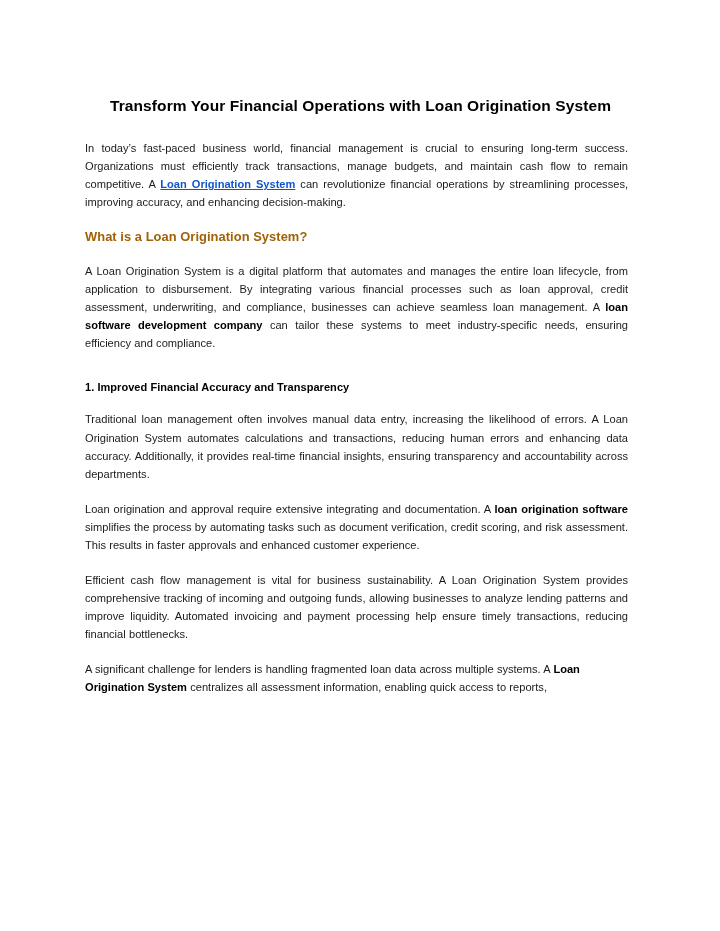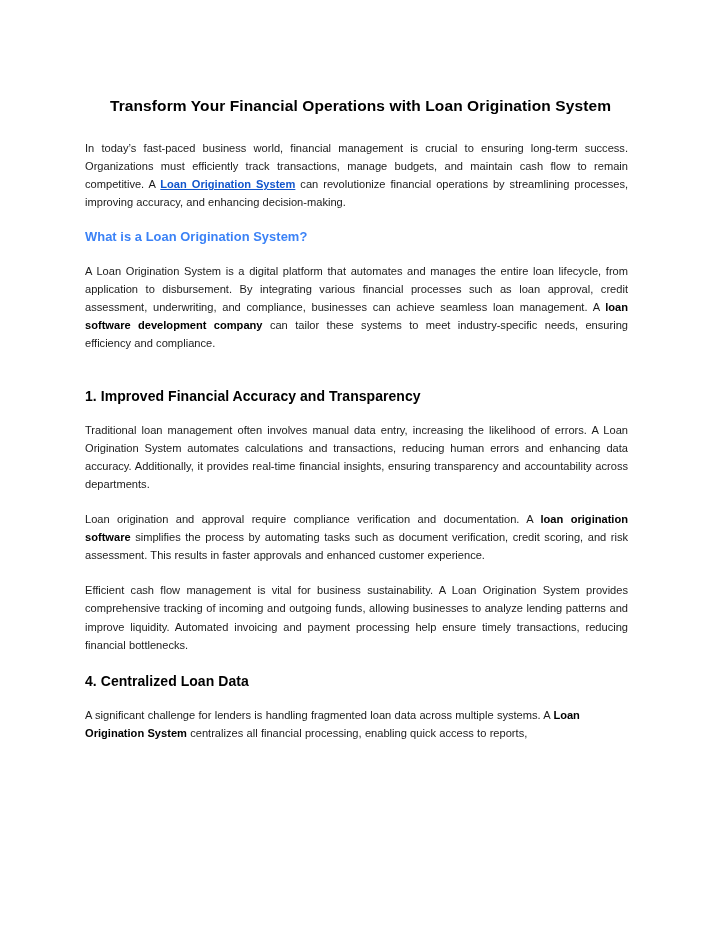--- a/index.html
+++ b/index.html
@@ -49,28 +49,28 @@
   }
   p.body-text.last-para {
     text-align: left;
     margin-bottom: 0;
   }
   h2.section-heading {
     font-size: 12.9px;
     font-weight: bold;
     line-height: 1.45;
     margin: 0 0 15px 0;
-    color: #3b82f6;
+    color: #a16207;
     letter-spacing: 0.05px;
   }
   h3.sub-heading {
-    font-size: 14px;
+    font-size: 11px;
     font-weight: bold;
     line-height: 1.45;
-    margin: 11px 0 15px 0;
+    margin: 5px 0 15px 0;
     color: #000000;
     letter-spacing: 0.05px;
   }
   .spacer-before-heading {
     height: 5px;
   }
   a.inline-link {
     color: #1155cc;
     font-weight: bold;
     text-decoration: underline;
@@ -93,21 +93,20 @@
     <h2 class="section-heading">What is a Loan Origination System?</h2>
 
     <p class="body-text"><span>A Loan Origination System is a digital platform that automates and manages the entire loan lifecycle, from application to disbursement. By integrating various financial processes such as loan approval, credit assessment, underwriting, and compliance, businesses can achieve seamless loan management. A </span><strong class="inline-bold">loan software development company</strong><span> can tailor these systems to meet industry-specific needs, ensuring efficiency and compliance.</span></p>
 
     <div class="spacer-before-heading"></div>
 
 
     <h3 class="sub-heading">1. Improved Financial Accuracy and Transparency</h3>
     <p class="body-text"><span>Traditional loan management often involves manual data entry, increasing the likelihood of errors. A Loan Origination System automates calculations and transactions, reducing human errors and enhancing data accuracy. Additionally, it provides real-time financial insights, ensuring transparency and accountability across departments.</span><strong class="inline-bold"></strong><span></span></p>
 
-    <p class="body-text"><span>Loan origination and approval require compliance verification and documentation. A </span><strong class="inline-bold">loan origination software</strong><span> simplifies the process by automating tasks such as document verification, credit scoring, and risk assessment. This results in faster approvals and enhanced customer experience.</span></p>
+    <p class="body-text"><span>Loan origination and approval require extensive integrating and documentation. A </span><strong class="inline-bold">loan origination software</strong><span> simplifies the process by automating tasks such as document verification, credit scoring, and risk assessment. This results in faster approvals and enhanced customer experience.</span></p>
 
     <p class="body-text"><span>Efficient cash flow management is vital for business sustainability. A Loan Origination System provides comprehensive tracking of incoming and outgoing funds, allowing businesses to analyze lending patterns and improve liquidity. Automated invoicing and payment processing help ensure timely transactions, reducing financial bottlenecks.</span><strong class="inline-bold"></strong><span></span></p>
 
-    <h3 class="sub-heading">4. Centralized Loan Data</h3>
-    <p class="body-text last-para"><span>A significant challenge for lenders is handling fragmented loan data across multiple systems. A </span><strong class="inline-bold">Loan Origination System</strong><span> centralizes all financial processing, enabling quick access to reports,</span></p>
+    <p class="body-text last-para"><span>A significant challenge for lenders is handling fragmented loan data across multiple systems. A </span><strong class="inline-bold">Loan Origination System</strong><span> centralizes all assessment information, enabling quick access to reports,</span></p>
 
   </div>
 </div>
 
 </body></html>

